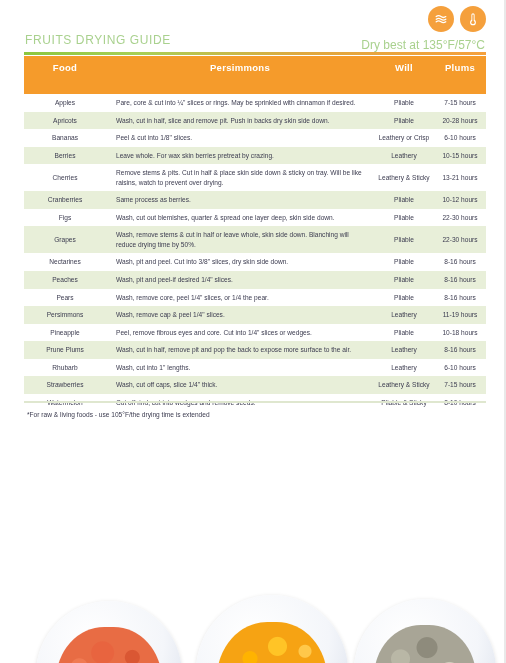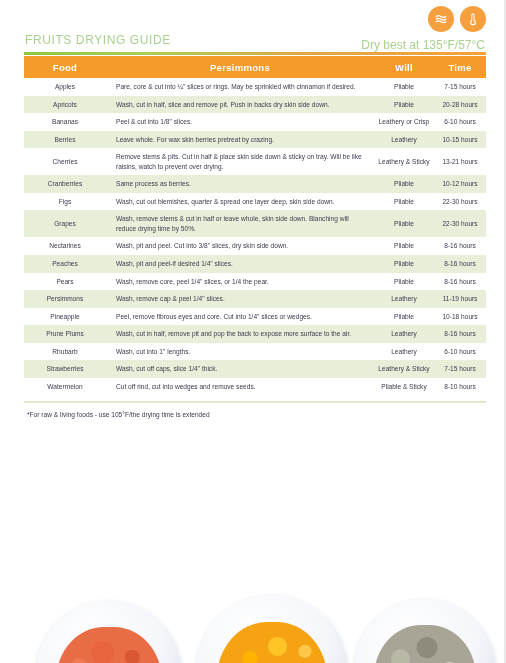--- a/index.html
+++ b/index.html
@@ -91,21 +91,21 @@
     width: 462px;
     border-collapse: collapse;
     table-layout: fixed;
   }
   table.guide thead th {
     background: #f59b2b;
     color: #ffffff;
     font-size: 9.5px;
     font-weight: bold;
     letter-spacing: 0.3px;
-    padding: 4px 0 4px 0;
+    padding: 4px 0 20px 0;
     text-align: center;
     height: 14px;
     vertical-align: middle;
   }
   col.c-food  { width: 82px; }
   col.c-prep  { width: 268px; }
   col.c-test  { width: 60px; }
   col.c-time  { width: 52px; }
 
   table.guide tbody td {
@@ -251,21 +251,21 @@
         <col class="c-food">
           <col class="c-prep">
           <col class="c-test">
           <col class="c-time">
       </colgroup>
       <thead>
         <tr>
           <th>Food</th>
           <th>Persimmons</th>
           <th>Will</th>
-          <th>Time</th>
+          <th>Plums</th>
         </tr>
       </thead>
       <tbody id="table-body">
           <tr>
             <td class="food">Apples</td>
             <td class="prep">Pare, core &amp; cut into ¼" slices or rings. May be sprinkled with cinnamon if desired.</td>
             <td class="test">Pliable</td>
             <td class="time">7-15 hours</td>
           </tr>
           <tr class="alt">

